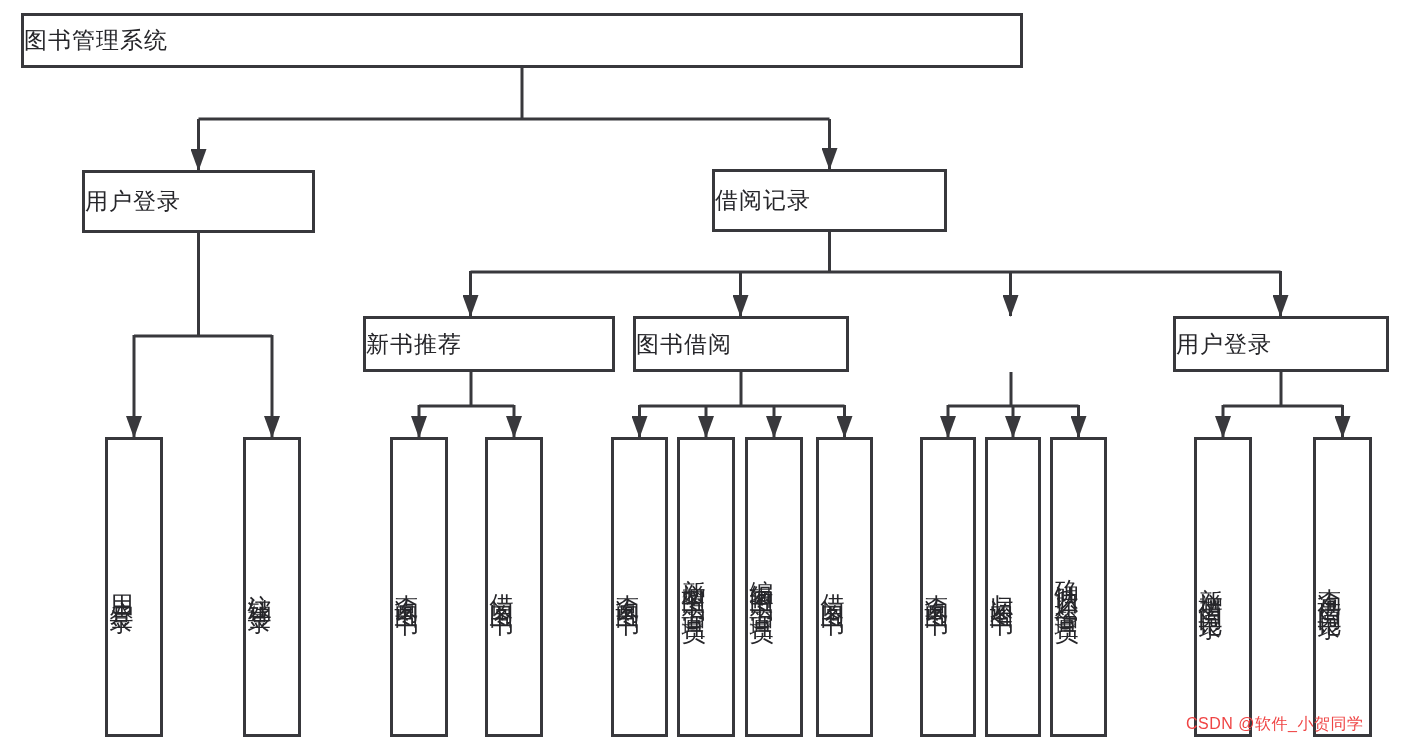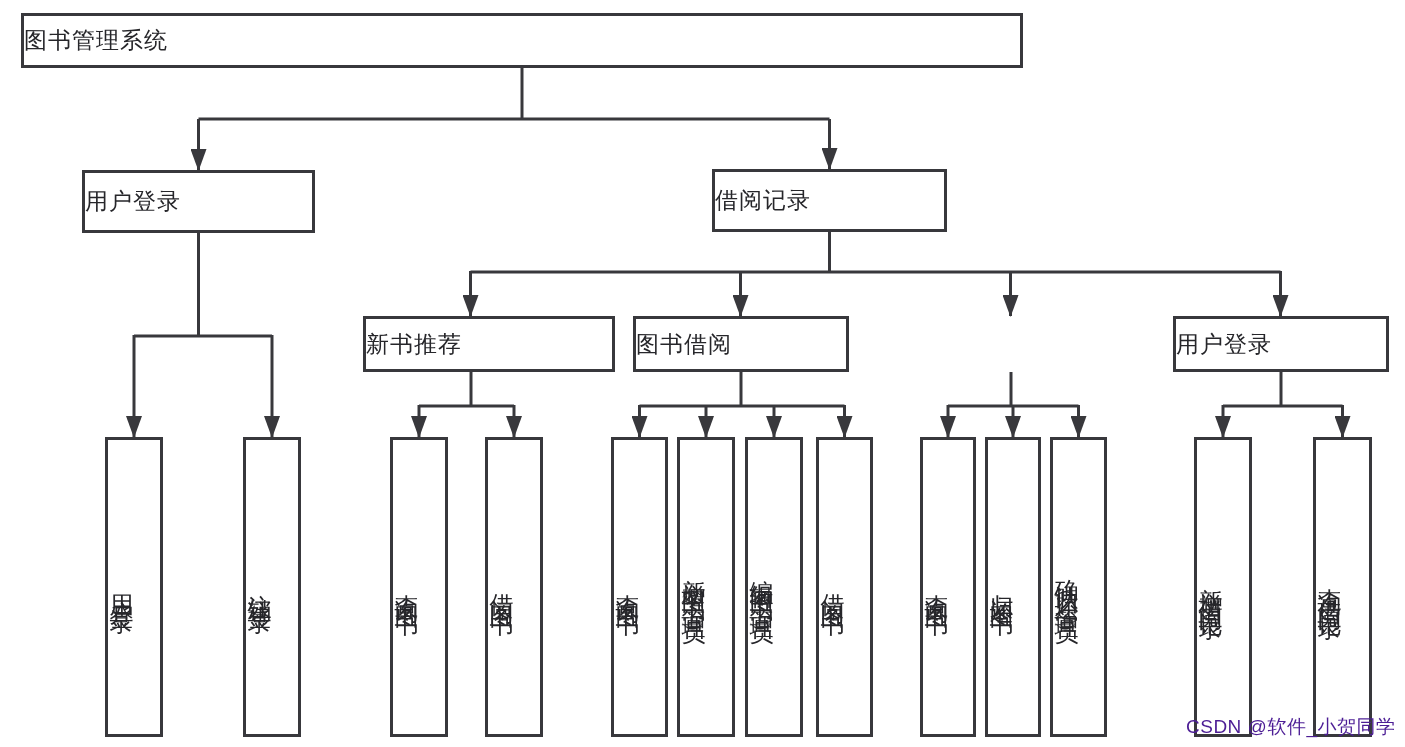--- a/index.html
+++ b/index.html
@@ -12,22 +12,22 @@
     position:absolute;background:#ffffff;border:3px solid #38383c;
     box-sizing:border-box;display:flex;align-items:center;justify-content:flex-start;
     color:#26262a;
   }
   .hnode{font-size:23px;letter-spacing:1px;white-space:nowrap;}
   .vnode span{
     writing-mode:vertical-rl;text-orientation:mixed;
     font-size:24px;letter-spacing:6px;line-height:1.15;
   }
   .watermark{
-    position:absolute;left:1186px;top:714px;font-size:19px;
-    color:#4c1d95;letter-spacing:.5px;white-space:nowrap;
+    position:absolute;left:1186px;top:714px;font-size:16px;
+    color:#ef4444;letter-spacing:.5px;white-space:nowrap;
   }
 </style>
 </head>
 <body>
 
 <div class="canvas">
 
   <svg class="wires" width="1405" height="747" viewBox="0 0 1405 747">
     <defs>
       <marker id="arw" viewBox="0 0 22 16" markerWidth="22" markerHeight="16" refX="21" refY="8" orient="auto" markerUnits="userSpaceOnUse">

